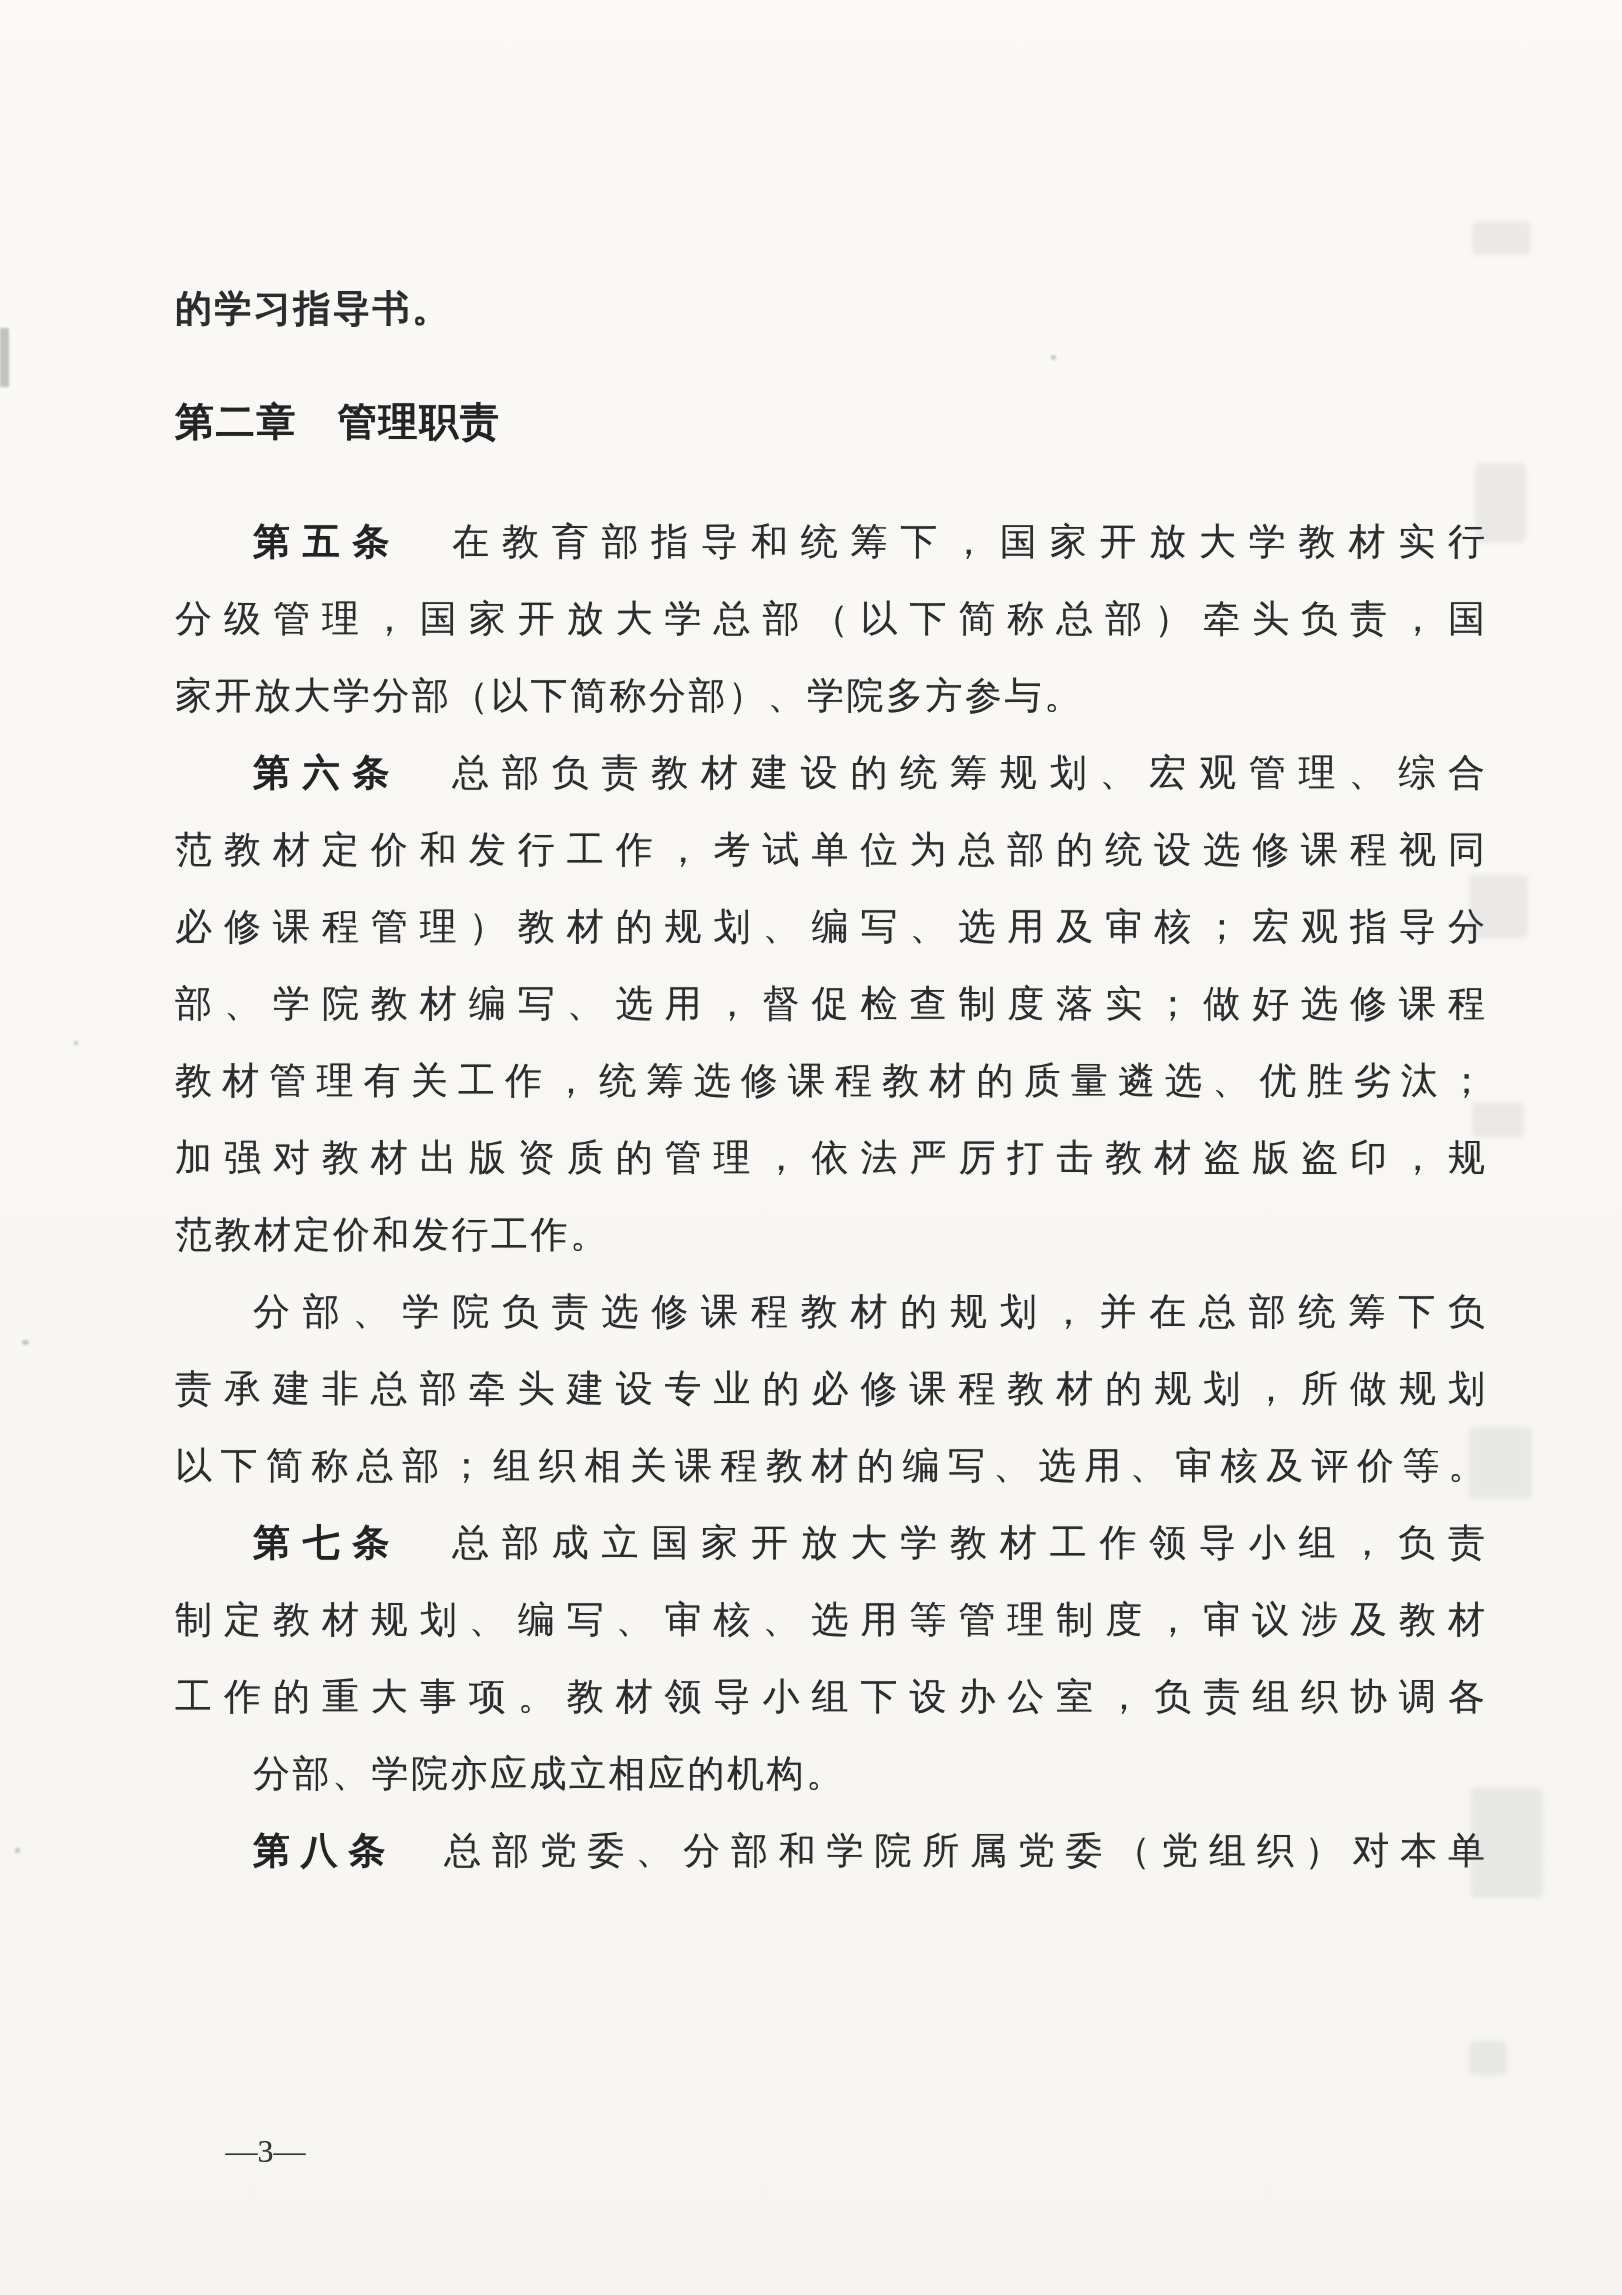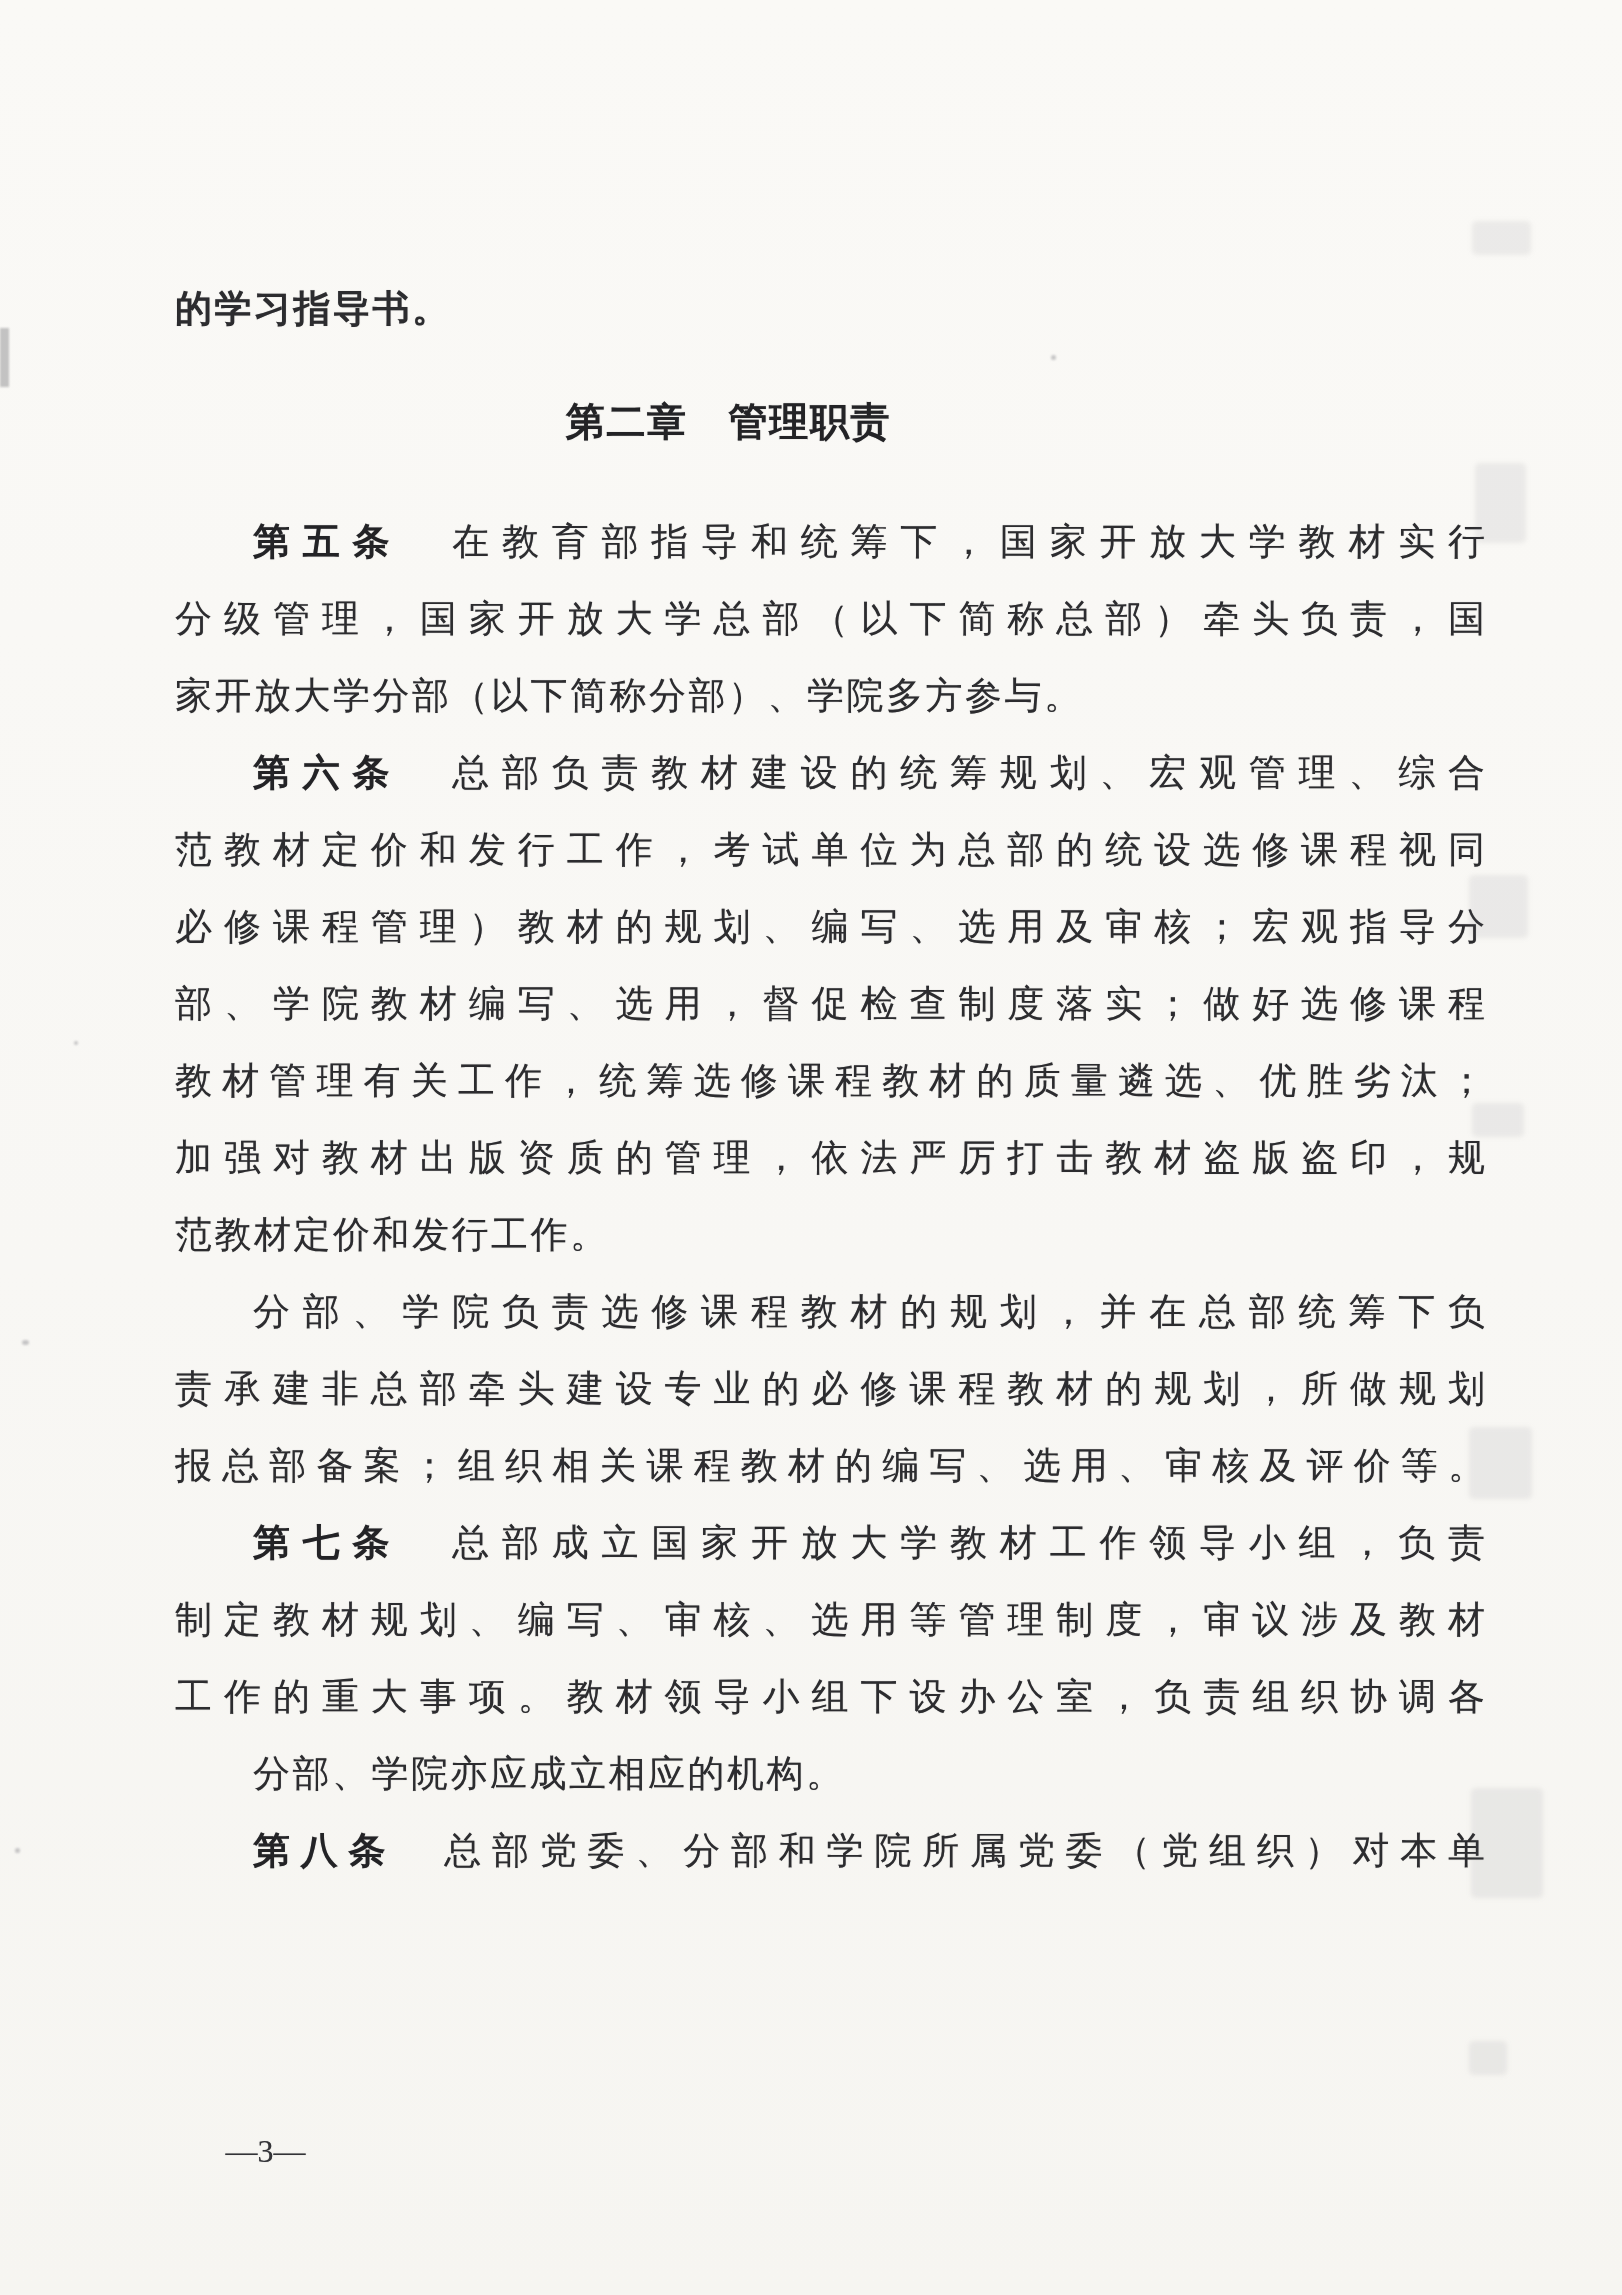--- a/index.html
+++ b/index.html
@@ -31,21 +31,20 @@
     letter-spacing: 2.5px;
     text-shadow: 0 0 0.8px rgba(40,40,45,.45);
     white-space: nowrap;
     font-weight: bold;
   }
   .chapter {
     position: absolute;
     left: 175px; top: 390px;
     width: 1107px; height: 64px;
     margin: 0;
-    text-align: center;
     font-family: "Liberation Sans", sans-serif;
     font-weight: bold;
     font-size: 39px;
     line-height: 64px;
     letter-spacing: 1.7px;
     color: #232326;
     text-shadow: 0 0 0.8px rgba(30,30,35,.55);
   }
   .bodytext {
     position: absolute;
@@ -130,21 +129,21 @@
     <div class="ln end"><span>家开放大学分部（以下简称分部）、学院多方参与。</span></div>
     <div class="ln ind"><span class="lead">第六条</span><span>　总部负责教材建设的统筹规划、宏观管理、综合</span></div>
     <div class="ln"><span>范教材定价和发行工作，考试单位为总部的统设选修课程视同</span></div>
     <div class="ln"><span>必修课程管理）教材的规划、编写、选用及审核；宏观指导分</span></div>
     <div class="ln"><span>部、学院教材编写、选用，督促检查制度落实；做好选修课程</span></div>
     <div class="ln"><span>教材管理有关工作，统筹选修课程教材的质量遴选、优胜劣汰；</span></div>
     <div class="ln"><span>加强对教材出版资质的管理，依法严厉打击教材盗版盗印，规</span></div>
     <div class="ln end"><span>范教材定价和发行工作。</span></div>
     <div class="ln ind"><span>分部、学院负责选修课程教材的规划，并在总部统筹下负</span></div>
     <div class="ln"><span>责承建非总部牵头建设专业的必修课程教材的规划，所做规划</span></div>
-    <div class="ln"><span>报总部备案；组织相关课程教材的编写、选用、审核及评价等。</span></div>
+    <div class="ln"><span>以下简称总部；组织相关课程教材的编写、选用、审核及评价等。</span></div>
     <div class="ln ind"><span class="lead">第七条</span><span>　总部成立国家开放大学教材工作领导小组，负责</span></div>
     <div class="ln"><span>制定教材规划、编写、审核、选用等管理制度，审议涉及教材</span></div>
     <div class="ln"><span>工作的重大事项。教材领导小组下设办公室，负责组织协调各</span></div>
     <div class="ln ind end"><span>分部、学院亦应成立相应的机构。</span></div>
     <div class="ln ind"><span class="lead">第八条</span><span>　总部党委、分部和学院所属党委（党组织）对本单</span></div>
   </div>
 
   <div class="page-number">—3—</div>
 
   <div class="smudge sm1"></div>

